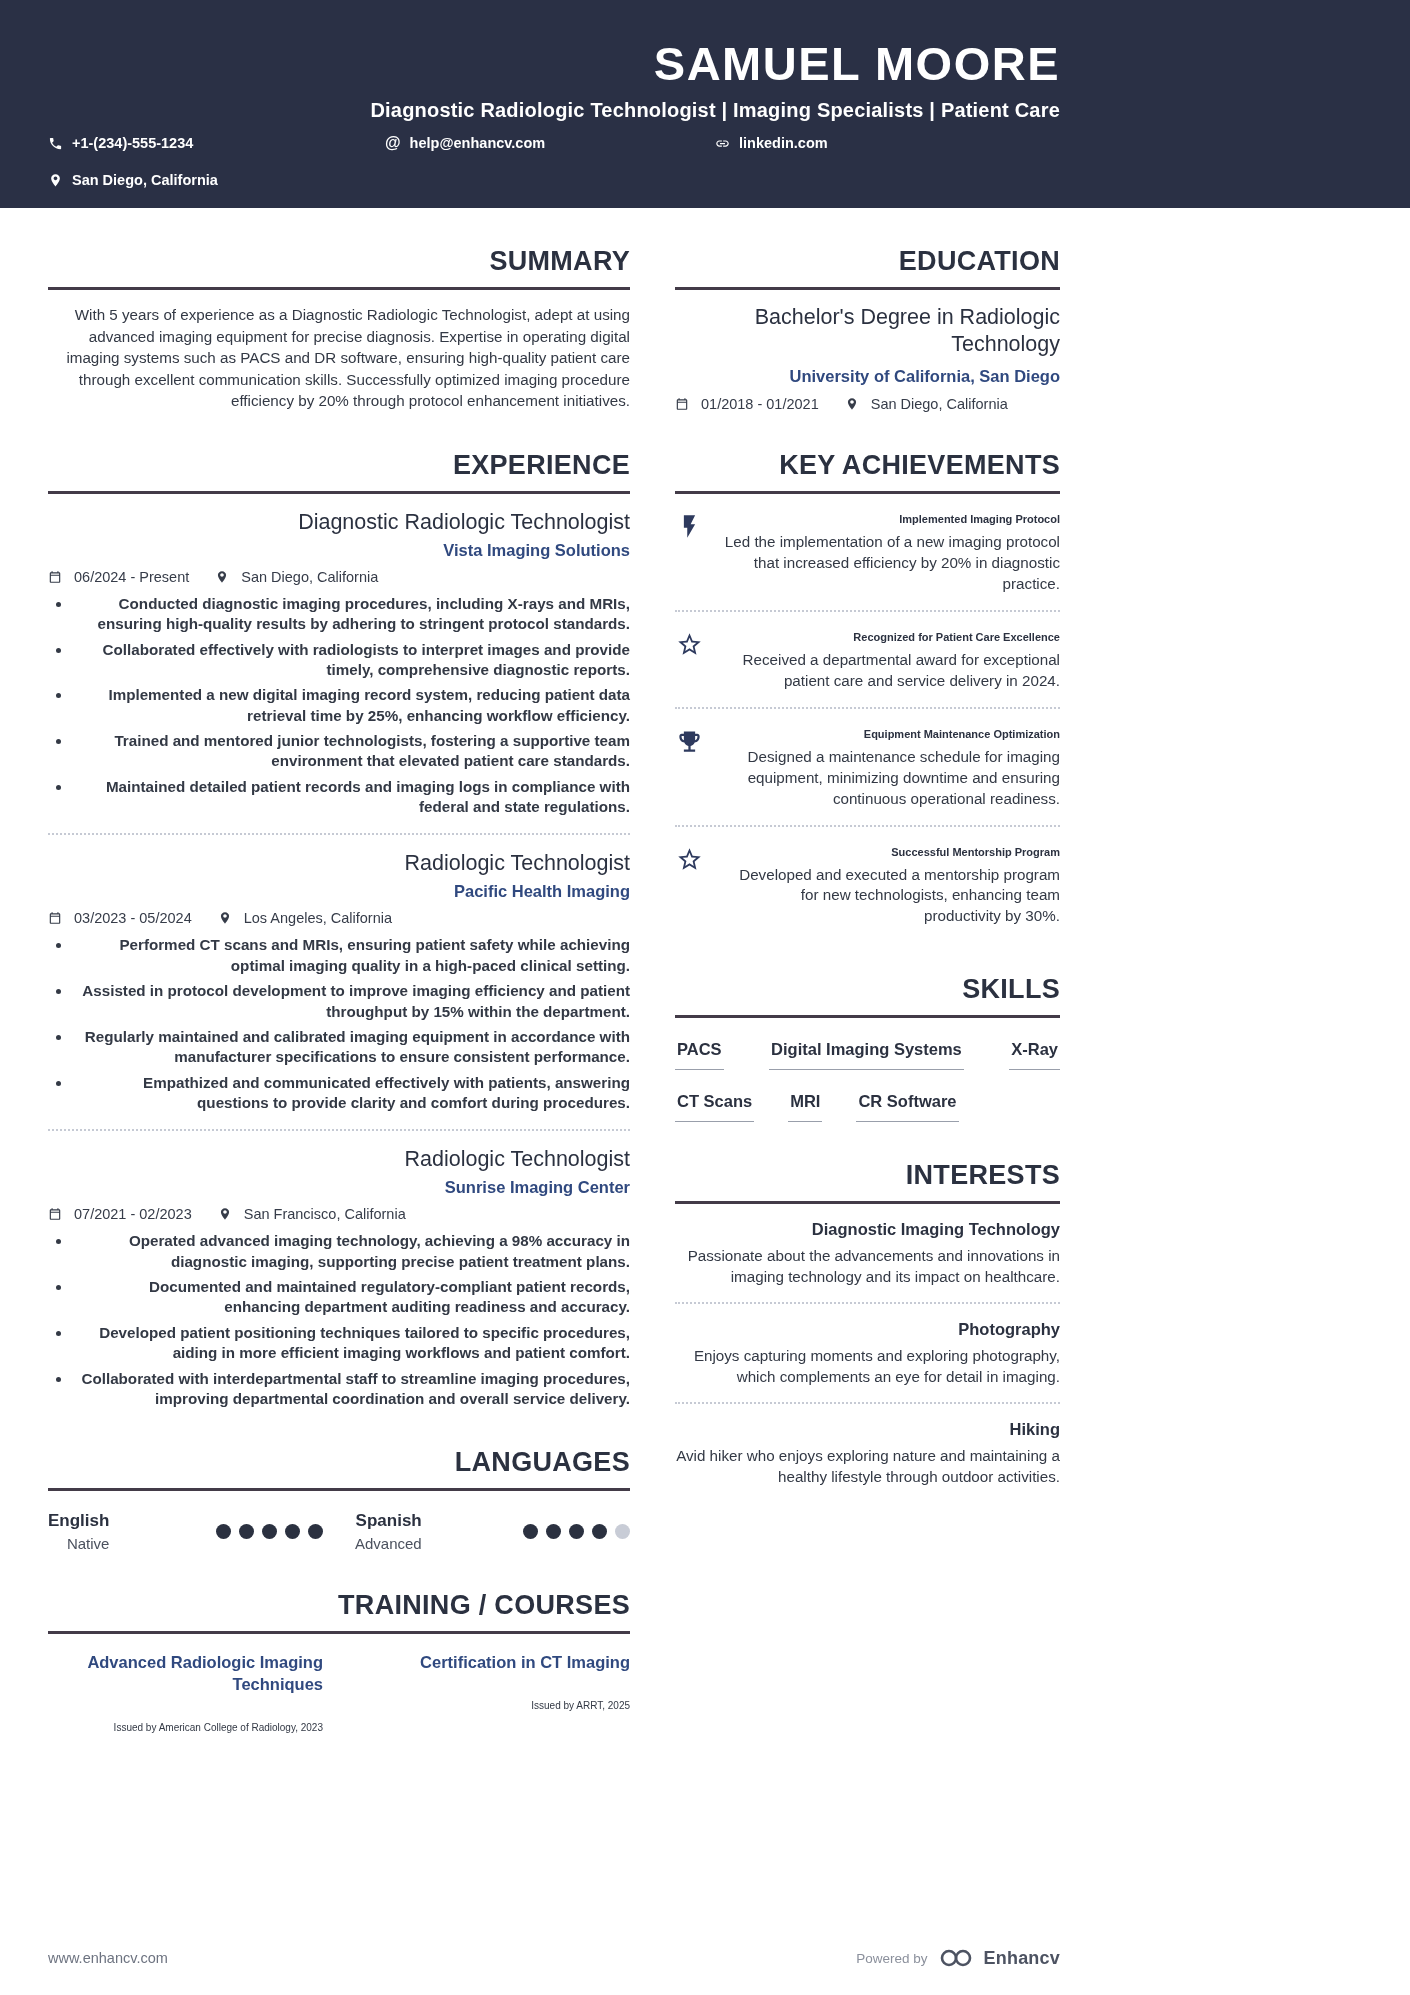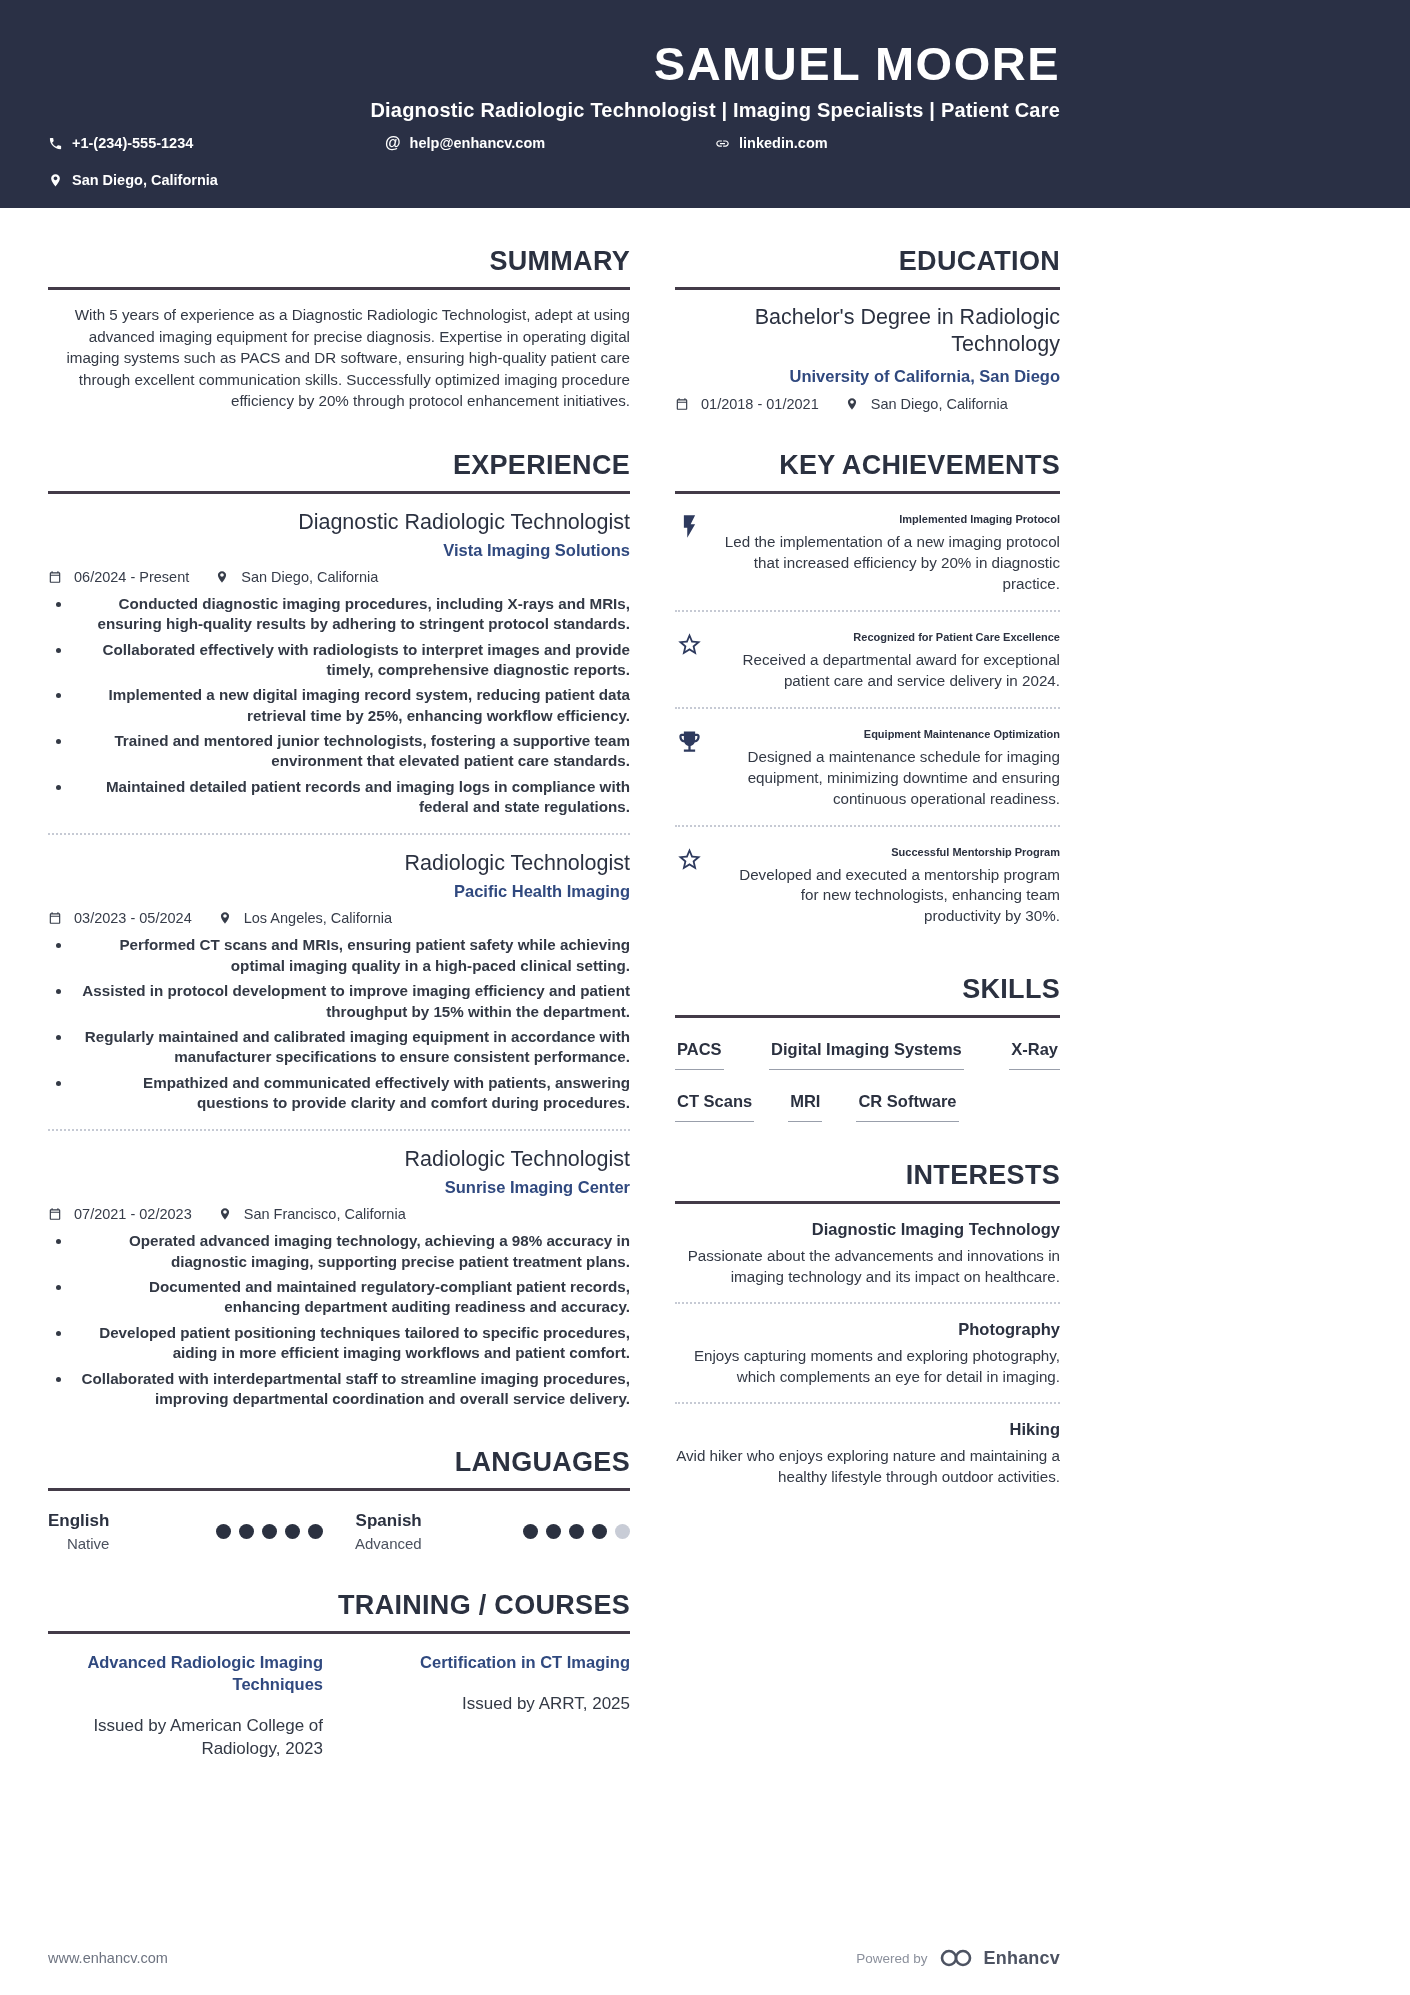--- a/index.html
+++ b/index.html
@@ -42,21 +42,21 @@
   .lang{display:flex;justify-content:space-between;align-items:center;}
   .lang-name{font-size:17px;font-weight:700;color:var(--heading,#2b3140);}
   .lang-level{font-size:15px;color:#4b515e;margin-top:4px;}
   .dots{display:flex;gap:8px;}
   .dot{width:15px;height:15px;border-radius:50%;background:var(--dot_empty,#c8ccd6);}
   .dot.filled{background:var(--dot_filled,#2b3140);}
 
   
   .courses{display:grid;grid-template-columns:1fr 1fr;column-gap:32px;margin-top:18px;}
   .course-title{color:var(--accent,#30497f);font-weight:700;font-size:16.5px;line-height:1.32;}
-  .course-issuer{margin-top:19px;font-size:17px;color:var(--text,#333945);line-height:1.35;}
+  .course-issuer{margin-top:25px;font-size:10px;color:var(--text,#333945);line-height:1.35;}
 
   
   .degree{font-size:21.5px;font-weight:500;color:var(--heading,#2b3140);line-height:1.25;margin-top:14px;}
   .edu .company{margin-top:9px;}
   .edu .meta{margin-top:10px;}
 
   
   .ach{display:flex;gap:17px;padding:13px 0 9px;}
   .ach:first-of-type{padding-top:5px;}
   .ach-ic{width:28px;flex:none;display:flex;justify-content:center;color:var(--icon,#2e3a5e);}

